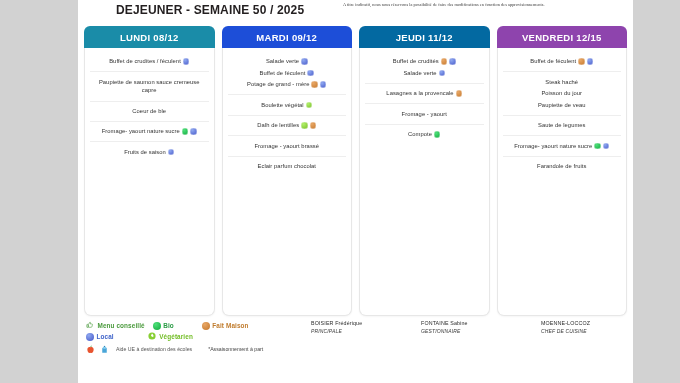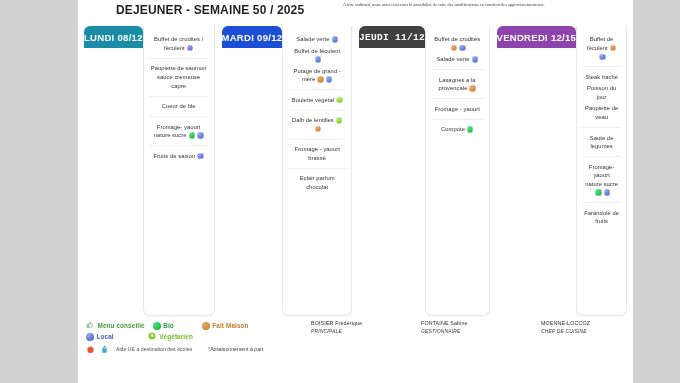--- a/index.html
+++ b/index.html
@@ -59,21 +59,21 @@
     width: 555px;
     height: 290px;
     display: flex;
     gap: 7px;
     padding: 0 6px;
     box-sizing: border-box;
   }
   .day-col {
     flex: 1 1 0;
     display: flex;
-    flex-direction: row;
+    flex-direction: column;
     min-width: 0;
   }
   .day-head {
     height: 22px;
     border-radius: 6px 6px 0 0;
     display: flex;
     align-items: center;
     justify-content: center;
     color: #ffffff;
     font-size: 9.5px;
@@ -276,21 +276,21 @@
             <div class="course-group">
               <div class="dish"><span class="txt">Fromage - yaourt brassé</span></div>
             </div>
             <div class="course-group">
               <div class="dish"><span class="txt">Eclair parfum chocolat</span></div>
             </div>
           </div>
         </div>
       </div>
       <div class="day-col">
-        <div class="day-head" style="background: #404040; font-family: Liberation Mono, monospace;">JEUDI 11/12</div>
+        <div class="day-head" style="background: #0369a1;">JEUDI 11/12</div>
         <div class="day-body">
           <div class="courses">
             <div class="course-group">
               <div class="dish"><span class="txt">Buffet de crudités</span><span class="badge maison"></span><span class="badge local"></span></div>
               <div class="dish"><span class="txt">Salade verte</span><span class="badge local"></span></div>
             </div>
             <div class="course-group">
               <div class="dish"><span class="txt">Lasagnes a la provencale</span><span class="badge maison"></span></div>
             </div>
             <div class="course-group">

